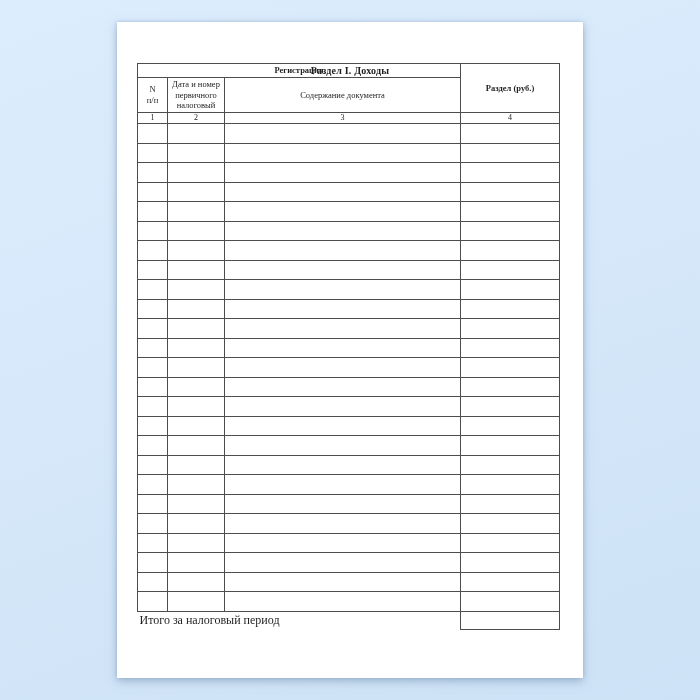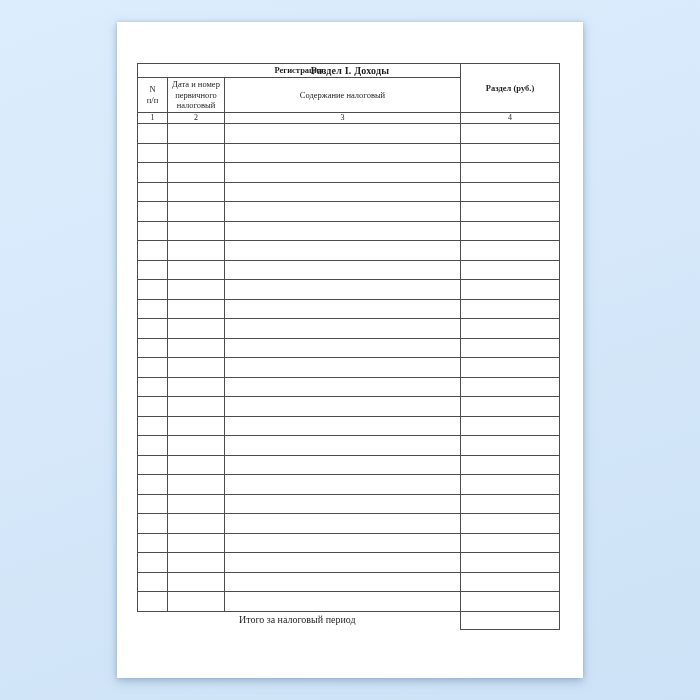--- a/index.html
+++ b/index.html
@@ -57,23 +57,23 @@
     overflow: hidden;
   }
   tr.row-reg td { height: 13px; font-weight: bold; }
   tr.row-head td { height: 34px; }
   tr.row-num td { height: 9px; font-size: 8px; }
   tr.body-row td { height: 18.5px; }
   td.pre { white-space: pre-line; }
   tr.row-total td { height: 17px; }
   tr.row-total td.label-cell {
     border: none;
-    text-align: center;
+    text-align: left;
     padding-right: 5px;
-    font-size: 10px;
+    font-size: 12px;
     margin-top: 16px;
   }
 </style>
 </head>
 <body>
 
 <div class="page">
   <div class="paper">
 
     <div class="title">Раздел I. Доходы</div>
@@ -89,21 +89,21 @@
 
         <tbody>
           <tr class="row-reg">
             <td colspan="3">Регистрация</td>
             <td rowspan="2">Раздел (руб.)</td>
           </tr>
           <tr class="row-head">
             <td class="pre">N
 п/п</td>
             <td>Дата и номер первичного налоговый</td>
-            <td>Содержание налоговый</td>
+            <td>Содержание документа</td>
           </tr>
           <tr class="row-num">
             <td>1</td>
             <td>2</td>
             <td>3</td>
             <td>4</td>
           </tr>
         </tbody>
 
         <tbody>

